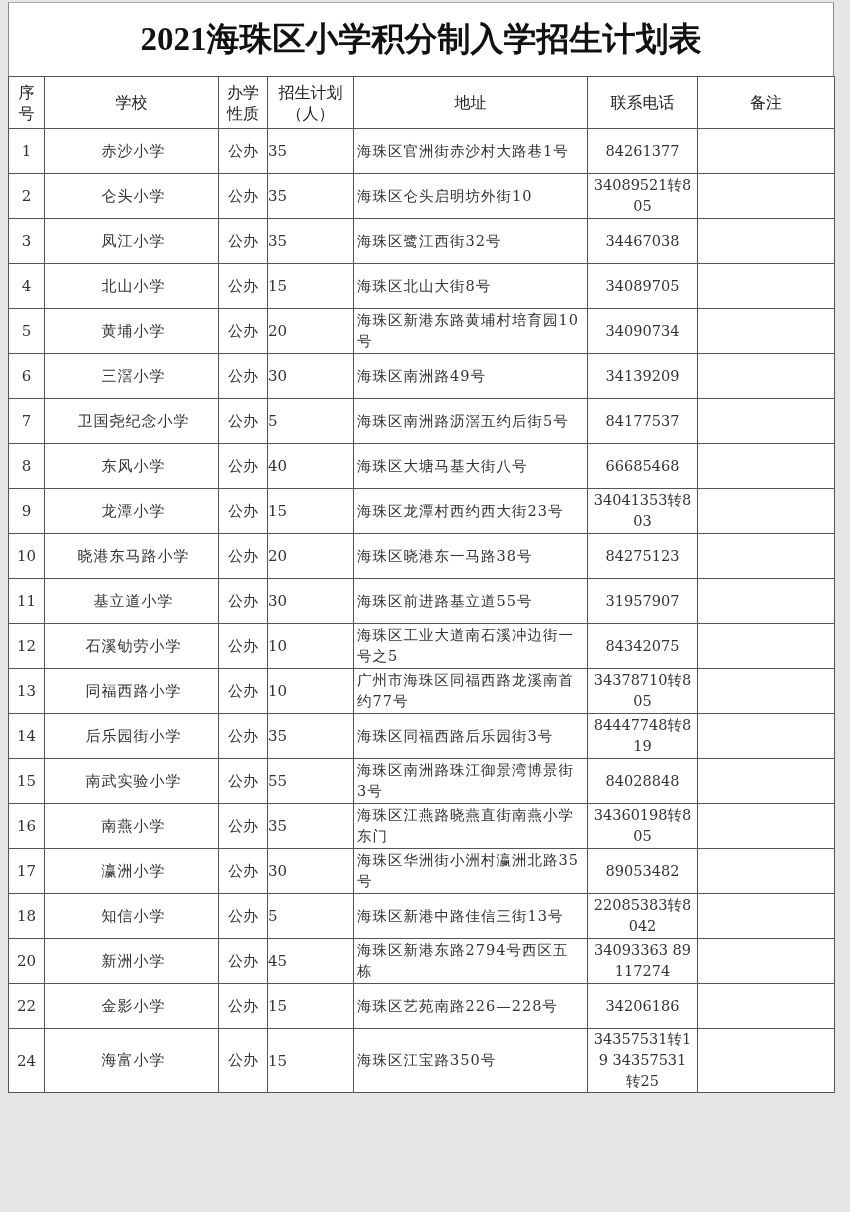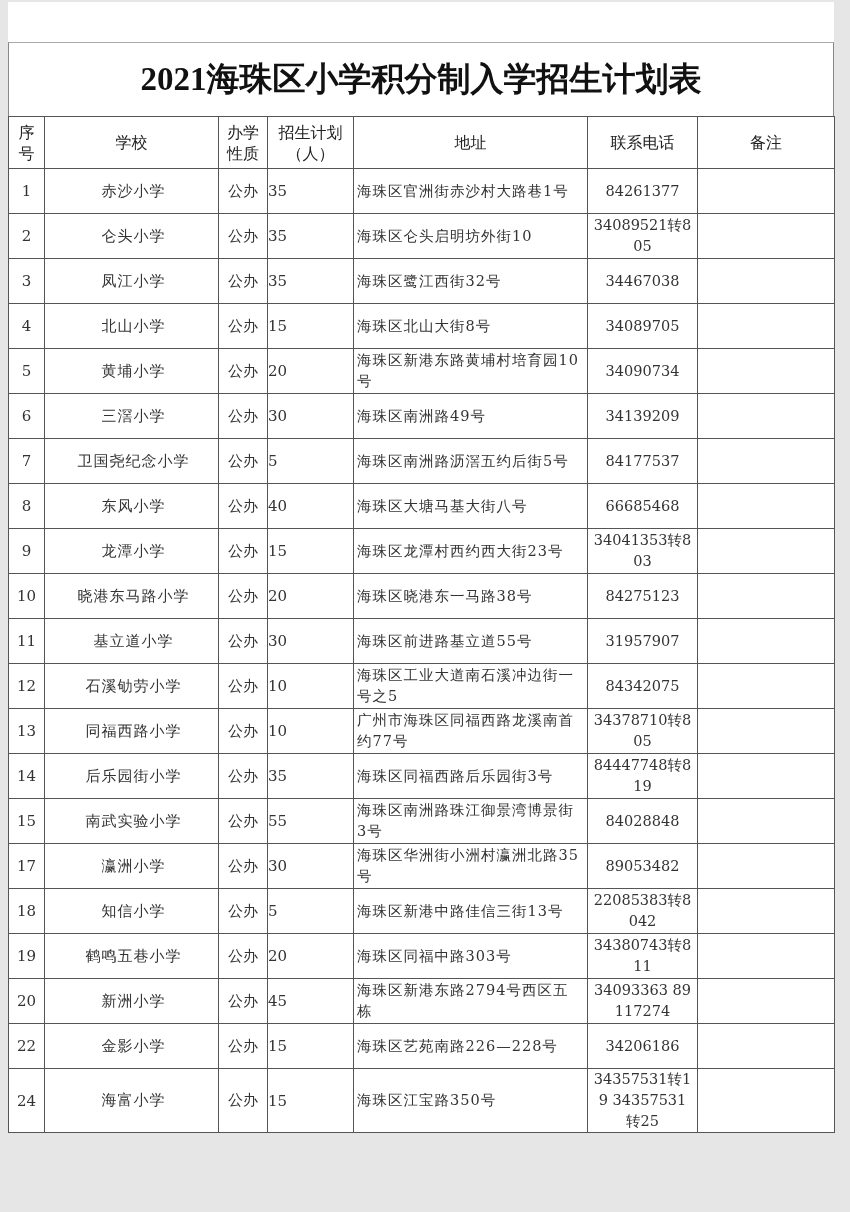--- a/index.html
+++ b/index.html
@@ -13,21 +13,20 @@
   .sheet {
     position: absolute; left: 8px; top: 2px;
     width: 826px; background: #fff;
   }
   .title {
     height: 73px; display: flex; align-items: center; justify-content: center;
     font-family: "Liberation Serif", "DejaVu Serif", serif;
     font-weight: bold; font-size: 33px; color: #111;
     border-left: 1px solid #888; border-right: 1px solid #888; border-top: 1px solid #aaa;
     letter-spacing: 0px;
-    margin-top: 40px;
   }
   table {
     border-collapse: collapse; table-layout: fixed; width: 826px;
   }
   td, th {
     border: 1px solid #555; padding: 0; overflow: hidden;
     font-weight: normal; font-size: 15px; color: #333;
   }
   th {
     height: 51px; font-family: "DejaVu Sans", "Liberation Sans", sans-serif;
@@ -208,44 +207,44 @@
       <tr class="row">
           <td class="c-idx">15</td>
           <td class="c-school">南武实验小学</td>
           <td class="c-type">公办</td>
           <td class="c-plan">55</td>
           <td class="c-addr">海珠区南洲路珠江御景湾博景街3号</td>
           <td class="c-phone">84028848</td>
           <td class="c-note"></td>
         </tr>
       <tr class="row">
+          <td class="c-idx">16</td>
+          <td class="c-school">南燕小学</td>
+          <td class="c-type">公办</td>
+          <td class="c-plan">35</td>
+          <td class="c-addr">海珠区江燕路晓燕直街南燕小学东门</td>
+          <td class="c-phone">34360198转805</td>
+          <td class="c-note"></td>
+        </tr>
+      <tr class="row">
           <td class="c-idx">17</td>
           <td class="c-school">瀛洲小学</td>
           <td class="c-type">公办</td>
           <td class="c-plan">30</td>
           <td class="c-addr">海珠区华洲街小洲村瀛洲北路35号</td>
           <td class="c-phone">89053482</td>
           <td class="c-note"></td>
         </tr>
       <tr class="row">
           <td class="c-idx">18</td>
           <td class="c-school">知信小学</td>
           <td class="c-type">公办</td>
           <td class="c-plan">5</td>
           <td class="c-addr">海珠区新港中路佳信三街13号</td>
           <td class="c-phone">22085383转8042</td>
-          <td class="c-note"></td>
-        </tr>
-      <tr class="row">
-          <td class="c-idx">19</td>
-          <td class="c-school">鹤鸣五巷小学</td>
-          <td class="c-type">公办</td>
-          <td class="c-plan">20</td>
-          <td class="c-addr">海珠区同福中路303号</td>
-          <td class="c-phone">34380743转811</td>
           <td class="c-note"></td>
         </tr>
       <tr class="row">
           <td class="c-idx">20</td>
           <td class="c-school">新洲小学</td>
           <td class="c-type">公办</td>
           <td class="c-plan">45</td>
           <td class="c-addr">海珠区新港东路2794号西区五栋</td>
           <td class="c-phone">34093363 89117274</td>
           <td class="c-note"></td>

